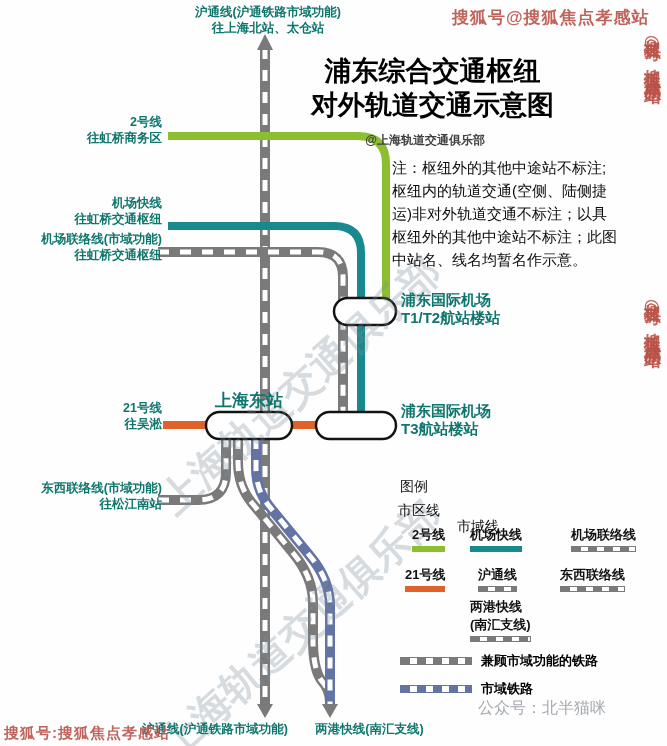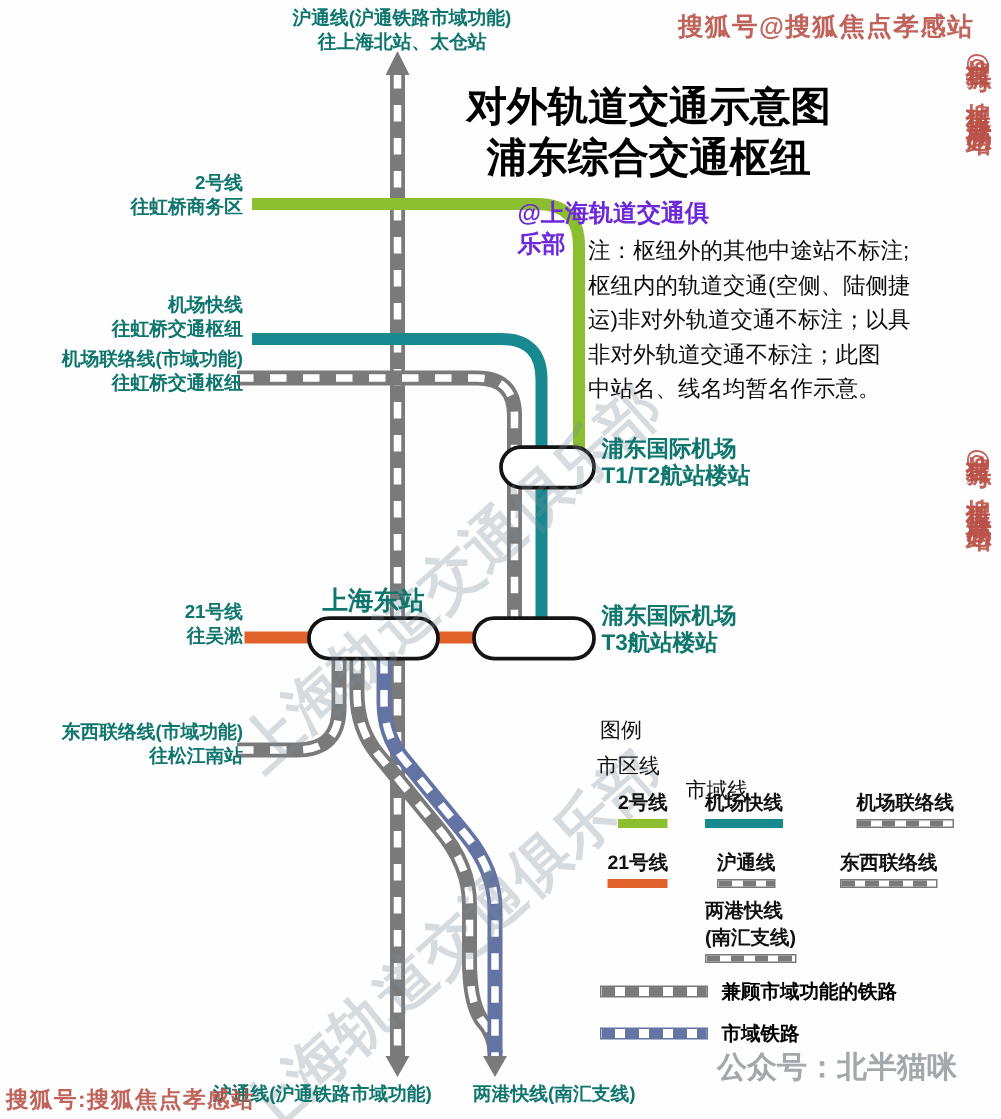--- a/index.html
+++ b/index.html
@@ -9,33 +9,33 @@
   .rail-base{fill:none;stroke-width:10;stroke-linecap:butt;}
   .rail-dash{fill:none;stroke:#ffffff;stroke-width:5;stroke-dasharray:11 11;}
   .line-solid{fill:none;stroke-width:8;}
   .arrow{fill:#7a7a7a;}
   .station{fill:#ffffff;stroke:#141414;stroke-width:2.5;}
   .lbl{position:absolute;font-weight:bold;color:#0f766e;font-size:12.5px;line-height:1.28;}
   .r{text-align:right;} .c{text-align:center;}
   .stlbl{font-size:15px;line-height:18px;}
   .big{font-size:17px;}
   .title{position:absolute;font-weight:bold;color:#000;font-size:27px;line-height:34px;text-align:center;}
-  .credit{position:absolute;font-size:16px;color:#6d28d9;font-weight:bold;text-align:left;}
+  .credit{position:absolute;font-size:12px;color:#404040;font-weight:bold;text-align:right;}
   .notes{position:absolute;font-size:15px;font-weight:400;color:#0c0c0c;line-height:23px;width:272px;}
   .legend{position:absolute;left:393px;top:474px;width:274px;height:252px;}
   .lg-head,.lg-col{position:absolute;font-weight:normal;font-size:14px;color:#111;}
   .lg-entry{position:absolute;font-size:13px;font-weight:bold;color:#111;}
   .lg-swatch{height:6px;margin-top:2px;}
   .lg-rowswatch{position:absolute;height:8px;}
   .lg-note{position:absolute;font-size:13px;font-weight:bold;color:#000000;}
   .sw-rail{background:repeating-linear-gradient(90deg,#7a7a7a 0 9px,#fff 9px 16px);border:1px solid #7a7a7a;box-sizing:border-box;}
   .sw-rail-blue{background:repeating-linear-gradient(90deg,#6273a4 0 9px,#fff 9px 16px);border:1px solid #6273a4;box-sizing:border-box;}
   .wm-red{position:absolute;color:rgba(185,82,72,.9);font-weight:bold;font-size:17px;letter-spacing:1px;}
   .wm-vert{writing-mode:vertical-rl;letter-spacing:3px;}
-  .wm-gray{position:absolute;color:rgba(140,146,152,.8);font-weight:bold;font-size:20px;}
+  .wm-gray{position:absolute;color:rgba(140,146,152,.8);font-weight:normal;font-size:16px;}
   .wm-diag{position:absolute;color:rgba(122,138,153,.3);font-size:40px;font-weight:bold;
            transform:rotate(-42deg);white-space:nowrap;width:410px;text-align:center;}
 </style>
 </head>
 <body>
 
 <div class="canvas">
 
   <svg class="map" width="667" height="746" viewBox="0 0 667 746">
 
@@ -75,30 +75,30 @@
 
     <rect class="station" x="206" y="412" width="86" height="27" rx="13.5"></rect>
     <rect class="station" x="334" y="298" width="62" height="27" rx="13.5"></rect>
     <rect class="station" x="316" y="412" width="80" height="27" rx="13.5"></rect>
   </svg>
 
   <div class="wm-diag" style="left:95px;top:358px;">上海轨道交通俱乐部</div>
   <div class="wm-diag" style="left:95px;top:602px;">上海轨道交通俱乐部</div>
 
   <div class="title" style="left:290px;top:54px;width:285px;">
+    <div>浦东综合交通枢纽</div>
     <div>对外轨道交通示意图</div>
-    <div>浦东综合交通枢纽</div>
   </div>
   <div class="credit" style="left:345px;top:132px;width:140px;">@上海轨道交通俱乐部</div>
 
   <div class="notes" style="left:392px;top:156px;">
     <div>注：枢纽外的其他中途站不标注;</div>
     <div>枢纽内的轨道交通(空侧、陆侧捷</div>
     <div>运)非对外轨道交通不标注；以具</div>
-    <div>非对外轨道交通不标注；此图</div>
+    <div>枢纽外的其他中途站不标注；此图</div>
     <div>中站名、线名均暂名作示意。</div>
   </div>
 
   <div class="lbl c" style="left:168px;top:4px;width:200px;">
     <div>沪通线(沪通铁路市域功能)</div>
     <div>往上海北站、太仓站</div>
   </div>
   <div class="lbl r" style="left:50px;top:114px;width:112px;">
     <div>2号线</div>
     <div>往虹桥商务区</div>

